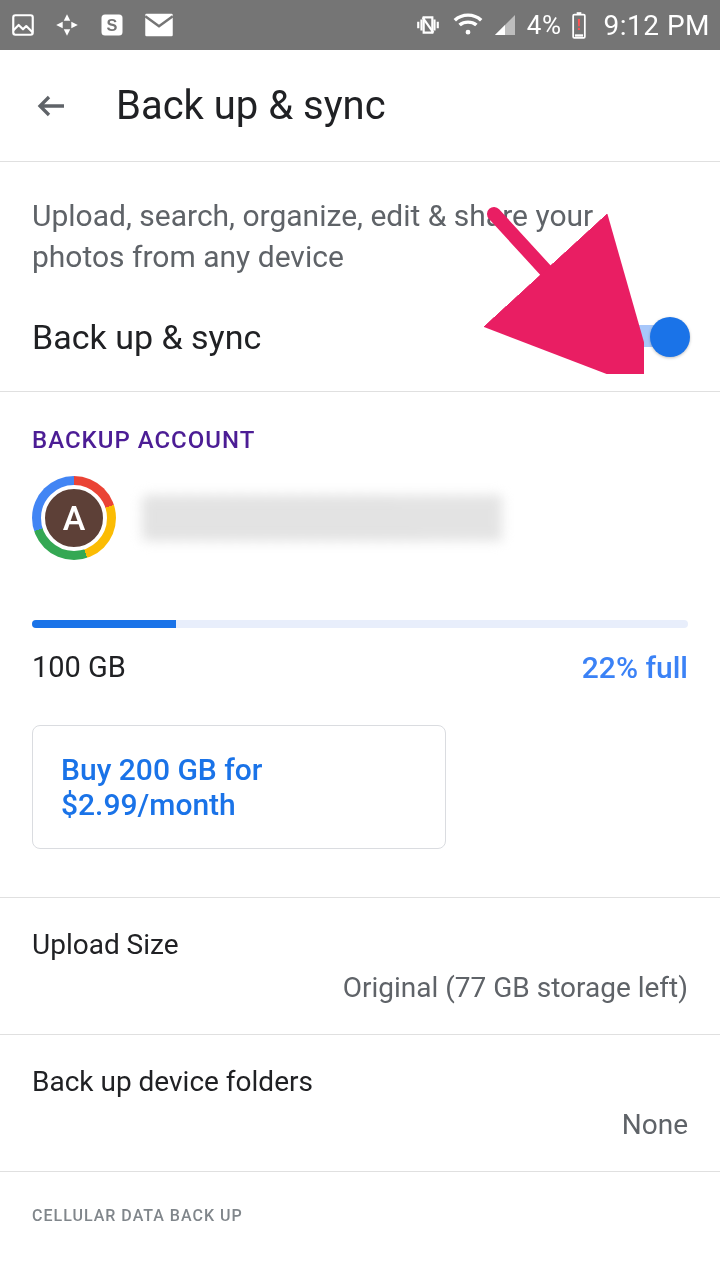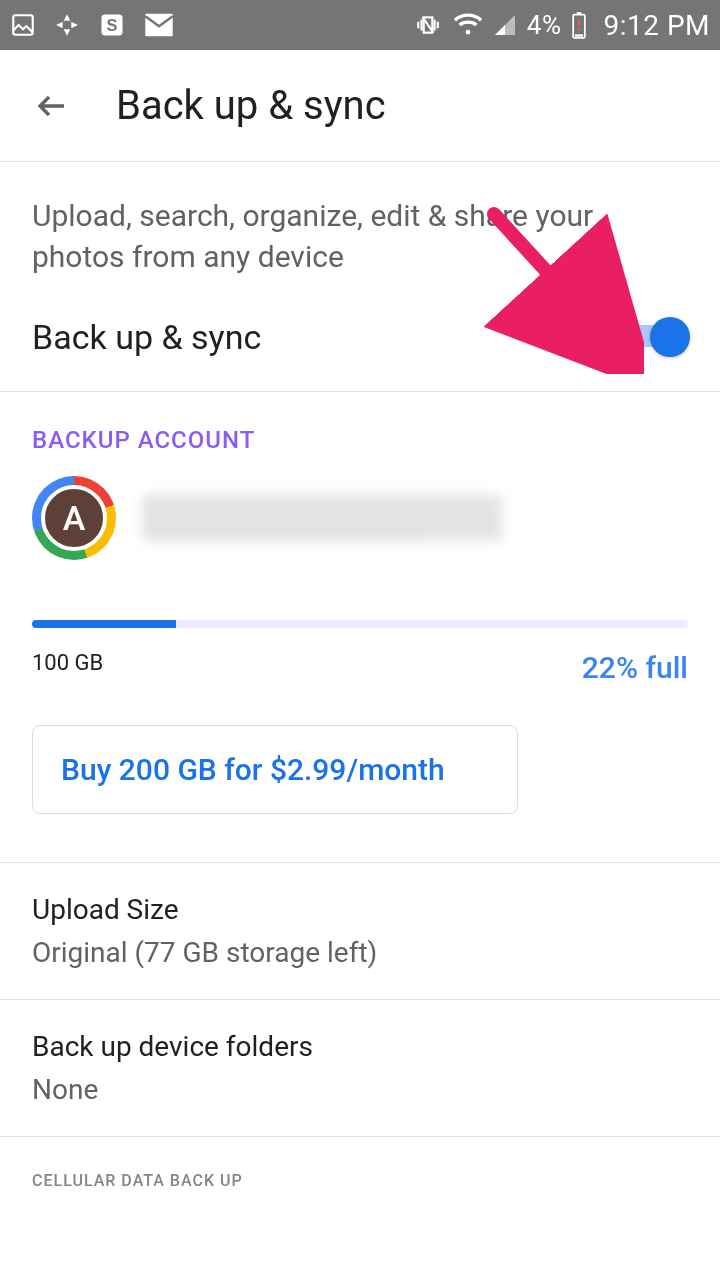--- a/index.html
+++ b/index.html
@@ -49,21 +49,21 @@
     background: #a7c7fa; border-radius: 20px;
   }
   .toggle .thumb {
     position: absolute; right: -2px; top: -2px; width: 40px; height: 40px;
     background: #1a73e8; border-radius: 50%;
     box-shadow: 0 1px 3px rgba(0,0,0,0.25);
   }
 
   .section-header {
     padding: 34px 32px 18px;
-    font-size: 24px; letter-spacing: 1px; color: #8b5cf6; font-weight: 500;
+    font-size: 24px; letter-spacing: 1px; color: #4c1d95; font-weight: 500;
   }
 
   .account-row {
     display: flex; align-items: center; gap: 26px;
     padding: 4px 32px 34px;
   }
   .avatar-ring {
     width: 84px; height: 84px; border-radius: 50%;
     background: conic-gradient(#ea4335 0 20%, #fbbc04 20% 45%, #34a853 45% 70%, #4285f4 70% 100%);
     display: flex; align-items: center; justify-content: center;
@@ -78,37 +78,37 @@
     width: 360px; height: 46px;
     background: repeating-linear-gradient(45deg,#ddd 0 6px,#e9e9e9 6px 12px);
     filter: blur(6px);
     border-radius: 4px;
   }
 
   .storage-block { padding: 26px 32px 40px; }
   .progress { position: relative; width: 100%; height: 8px; background: #e8eefb; border-radius: 4px; overflow: hidden; }
   .progress .fill { position: absolute; left: 0; top: 0; bottom: 0; width: 22%; background: #1a73e8; }
   .storage-meta { display: flex; justify-content: space-between; margin-top: 22px; }
-  .storage-total { font-size: 22px; color: #202124; }
+  .storage-total { font-size: 29px; color: #202124; }
   .storage-pct { font-size: 30px; color: #3b82f6; font-weight: 500; }
 
   .upsell-btn {
     margin: 0 32px 48px;
     border: 1px solid #dadce0; border-radius: 8px;
     padding: 26px 28px;
-    width: 486px;
+    width: 414px;
     color: #1a73e8; font-size: 30px; font-weight: 500;
     cursor: pointer;
   }
 
   .divider { height: 1px; background: #e0e0e0; width: 100%; }
 
   .list-item { padding: 30px 32px; border-bottom: 1px solid #e0e0e0; }
   .list-item .primary { font-size: 28px; color: #202124; margin-bottom: 10px; }
-  .list-item .secondary { font-size: 28px; color: #5f6368; }
+  .list-item .secondary { font-size: 28px; color: #5f6368; text-align: right; }
 
   .bottom-header { padding: 34px 32px 10px; font-size: 16px; letter-spacing: 1px; color: #80868b; font-weight: 500;}
 
   
   .annotation-arrow {
     position: absolute;
     left: 484px; top: 204px;
     pointer-events: none;
   }
 </style>

